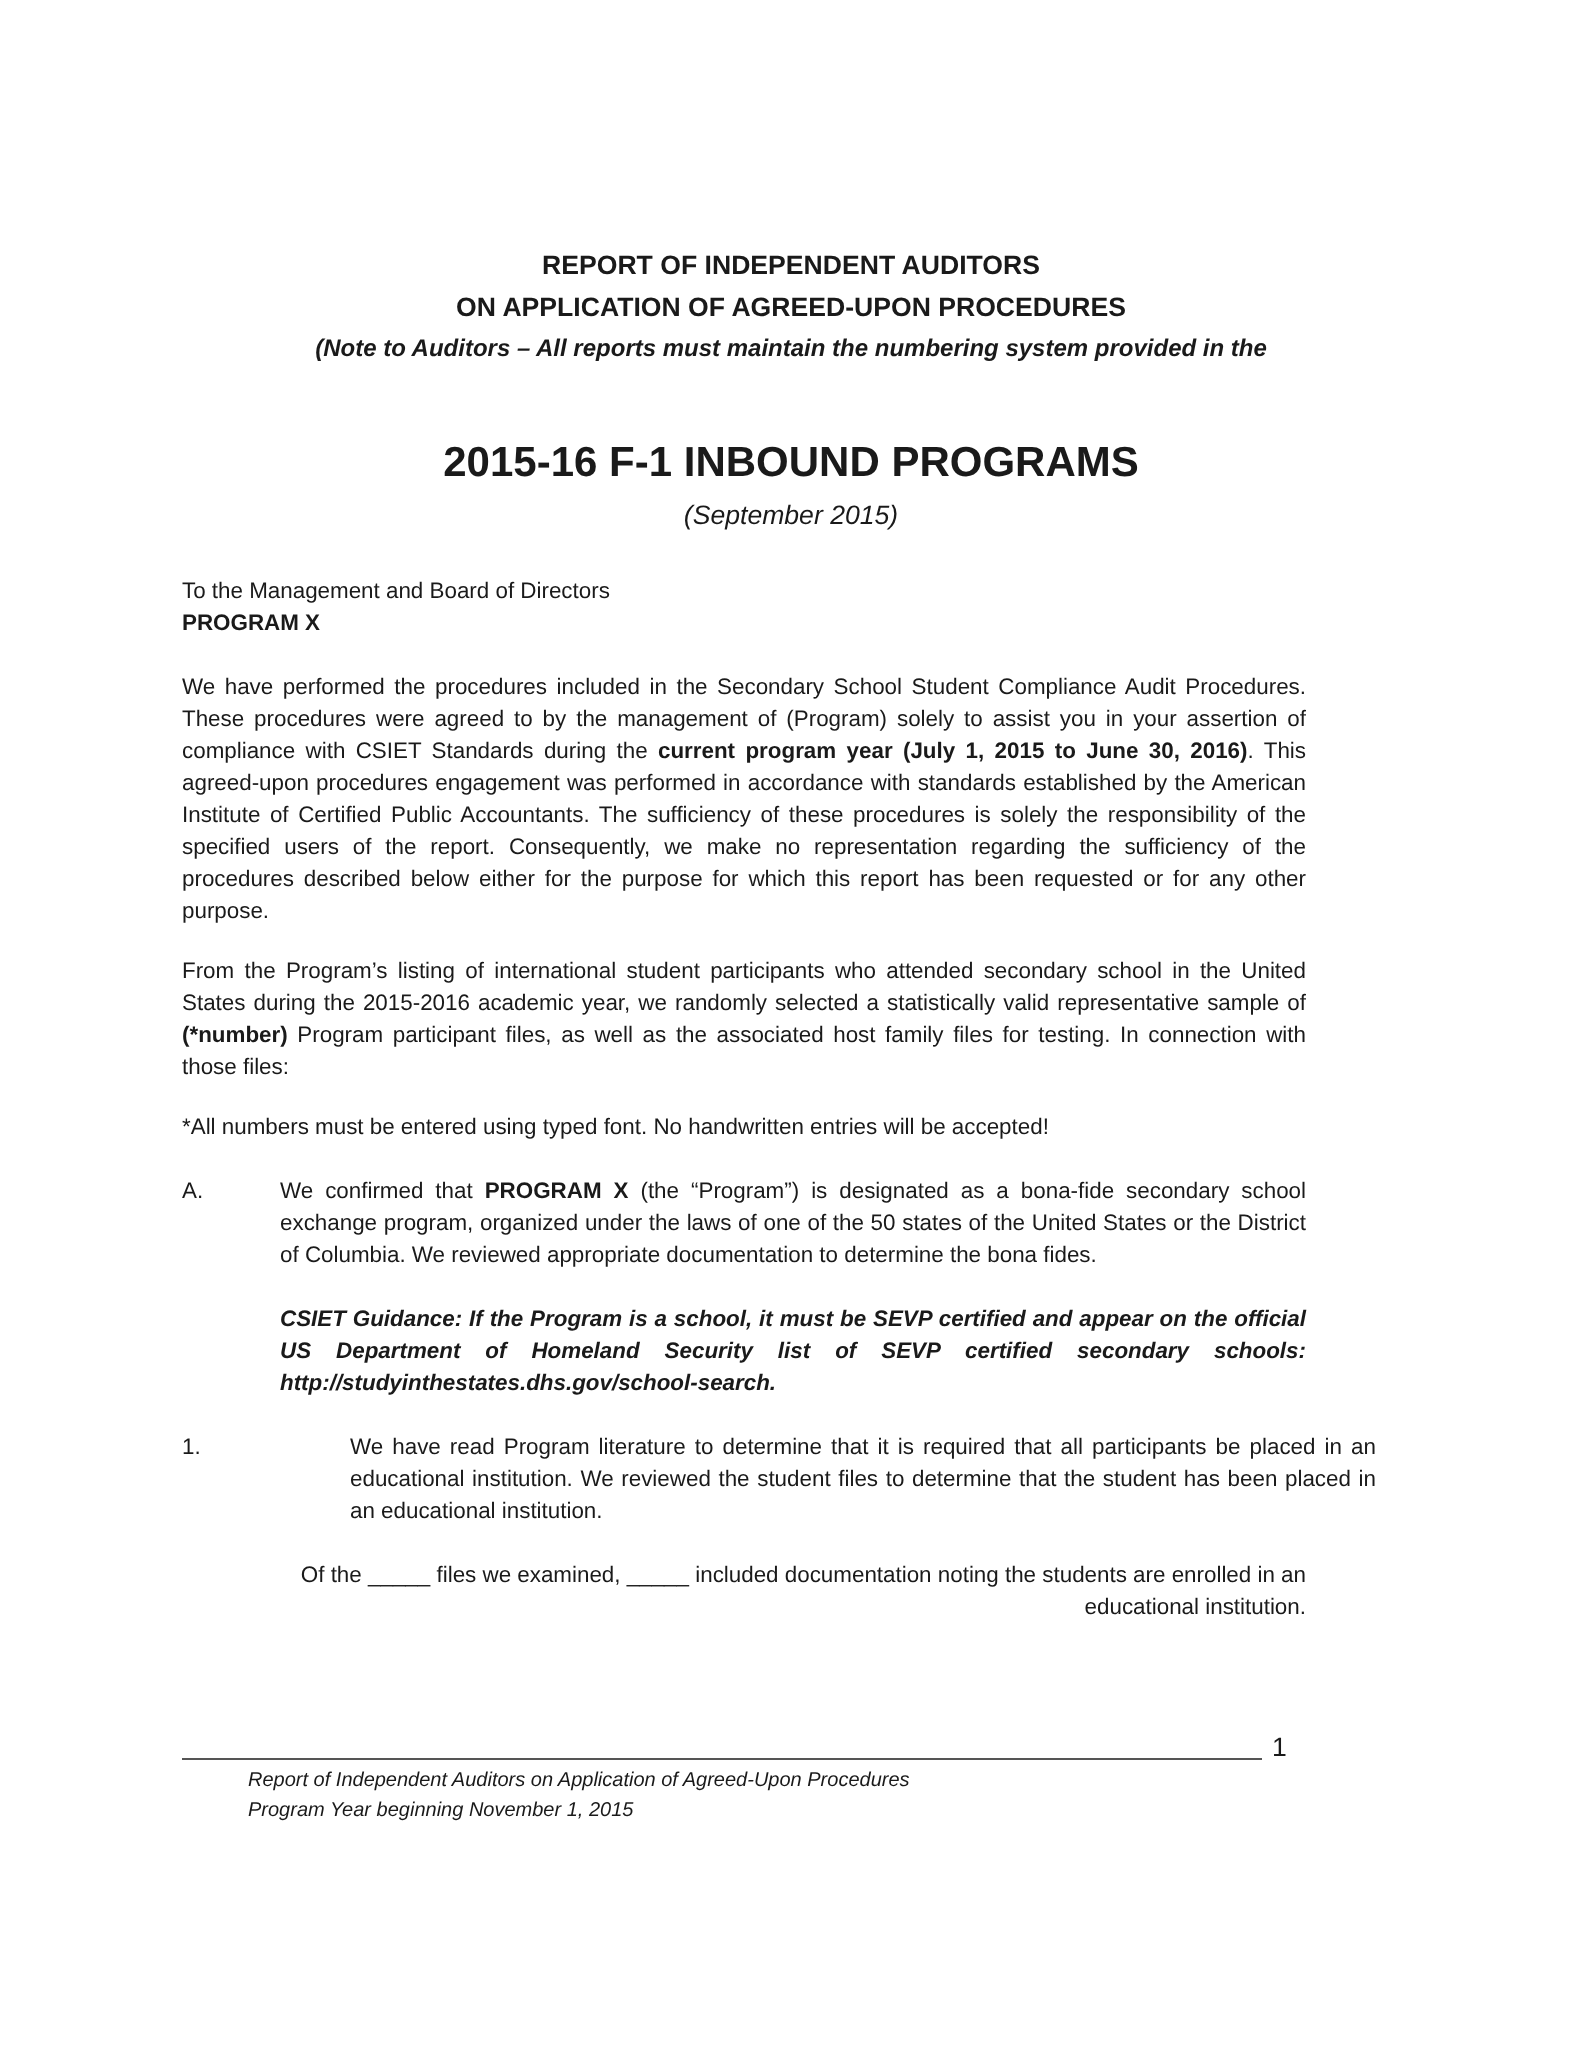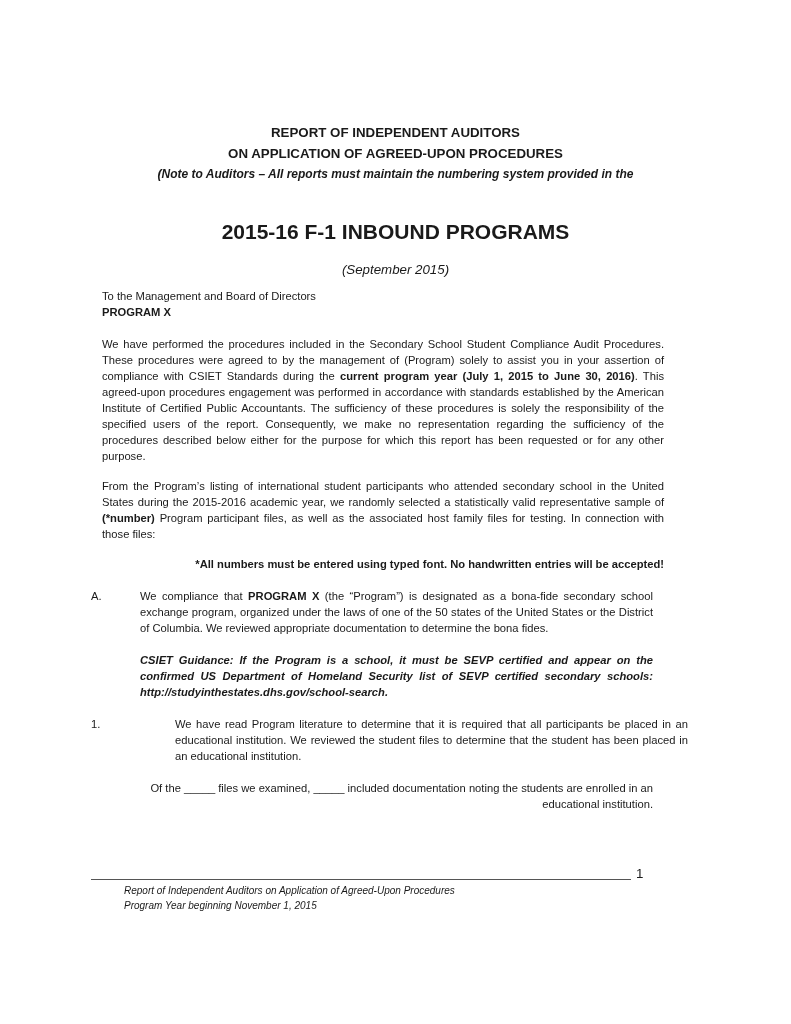--- a/index.html
+++ b/index.html
@@ -4,53 +4,53 @@
   <style>
     html, body { margin: 0; padding: 0; background: #ffffff; }
     body { width: 791px; height: 1024px; position: relative; overflow: hidden; color: #1a1a1a;
            font-family: "Liberation Sans", sans-serif; font-size: 11.2px; }
     .page { position: absolute; left: 0; top: 0; width: 791px; height: 916px; }
     .center { text-align: center; position: absolute; left: 0; width: 791px; }
     .h1 { font-weight: bold; font-size: 13.3px; }
     .note { font-style: italic; font-weight: bold; font-size: 12px; line-height: 16px; }
     .title { font-weight: bold; font-size: 21px; text-decoration-thickness: 2px; text-underline-offset: 3px; }
     .subtitle { font-style: italic; font-size: 13.3px; }
-    .blk { position: absolute; left: 102px; width: 562px; line-height: 16px; text-align: justify; }
+    .blk { position: absolute; left: 91px; width: 562px; line-height: 16px; text-align: justify; }
     .indent { position: absolute; left: 140px; width: 513px; line-height: 16px; text-align: justify; }
     .lbl { position: absolute; left: 91px; line-height: 16px; }
     b { font-weight: bold; }
     .bi { font-weight: bold; font-style: italic; }
     .footline { position: absolute; left: 91px; top: 879px; width: 540px; border-top: 1px solid #555; }
     .pagenum { position: absolute; left: 636px; top: 866px; font-size: 13.3px; }
     .foot { position: absolute; left: 91px; font-style: italic; font-size: 10px; line-height: 15px; margin-left: 33px; }
   </style>
 </head>
 <body>
 
 <div class="page">
   <div class="center h1" style="top:125px;">REPORT OF INDEPENDENT AUDITORS</div>
   <div class="center h1" style="top:146px;">ON APPLICATION OF AGREED-UPON PROCEDURES</div>
   <div class="center note" style="top:166px;">(Note to Auditors – All reports must maintain the numbering system provided in the</div>
   <div class="center title" style="top:220px;">2015-16 F-1 INBOUND PROGRAMS</div>
-  <div class="center subtitle" style="top:262px;">(September 2015)</div>
+  <div class="center subtitle" style="top:250px;">(September 2015)</div>
 
   <div class="blk" style="top:288px;">
     <div>To the Management and Board of Directors</div>
     <div style="font-weight:bold;">PROGRAM X</div>
   </div>
 
   <div class="blk" style="top:336px;"><span>We have performed the procedures included in the Secondary School Student Compliance Audit Procedures.  These procedures were agreed to by the management of (Program) solely to assist you in your assertion of compliance with CSIET Standards during the </span><b>current program year (July 1, 2015 to June 30, 2016)</b><span>. This agreed-upon procedures engagement was performed in accordance with standards established by the American Institute of Certified Public Accountants. The sufficiency of these procedures is solely the responsibility of the specified users of the report. Consequently, we make no representation regarding the sufficiency of the procedures described below either for the purpose for which this report has been requested or for any other purpose.</span></div>
 
   <div class="blk" style="top:478px;"><span>From the Program’s listing of international student participants who attended secondary school in the United States during the 2015-2016 academic year, we randomly selected a statistically valid representative sample of </span><b>(*number)</b><span> Program participant files, as well as the associated host family files for testing. In connection with those files:</span></div>
 
-  <div class="blk" style="top:556px; font-weight:bold; text-align:right;">*All numbers must be entered using typed font.  No handwritten entries will be accepted!</div>
+  <div class="blk" style="top:556px; font-weight:normal; text-align:left;">*All numbers must be entered using typed font.  No handwritten entries will be accepted!</div>
 
   <div class="lbl" style="top:588px;">A.</div>
-  <div class="indent" style="top:588px;"><span>We compliance that </span><b>PROGRAM X</b><span> (the “Program”) is designated as a bona-fide secondary school exchange program, organized under the laws of one of the 50 states of the United States or the District of Columbia. We reviewed appropriate documentation to determine the bona fides.</span></div>
-  <div class="indent bi" style="top:652px;">CSIET Guidance: If the Program is a school, it must be SEVP certified and appear on the confirmed US Department of Homeland Security list of SEVP certified secondary schools: http://studyinthestates.dhs.gov/school-search.</div>
+  <div class="indent" style="top:588px;"><span>We confirmed that </span><b>PROGRAM X</b><span> (the “Program”) is designated as a bona-fide secondary school exchange program, organized under the laws of one of the 50 states of the United States or the District of Columbia. We reviewed appropriate documentation to determine the bona fides.</span></div>
+  <div class="indent bi" style="top:652px;">CSIET Guidance: If the Program is a school, it must be SEVP certified and appear on the official US Department of Homeland Security list of SEVP certified secondary schools: http://studyinthestates.dhs.gov/school-search.</div>
 
   <div class="lbl" style="top:716px;">1.</div>
   <div class="indent" style="top:716px;margin-left:35px;">We have read Program literature to determine that it is required that all participants be placed in an educational institution. We reviewed the student files to determine that the student has been placed in an educational institution.</div>
   <div class="indent" style="top:780px; text-align:right;"><span>Of the </span><span>_____</span><span> files we examined, </span><span>_____</span><span> included documentation noting the students are enrolled in an educational institution.</span></div>
 
   <div class="footline"></div>
   <div class="pagenum">1</div>
   <div class="foot" style="top:883px;">Report of Independent Auditors on Application of Agreed-Upon Procedures</div>
   <div class="foot" style="top:898px;">Program Year beginning November 1, 2015</div>
 </div>

